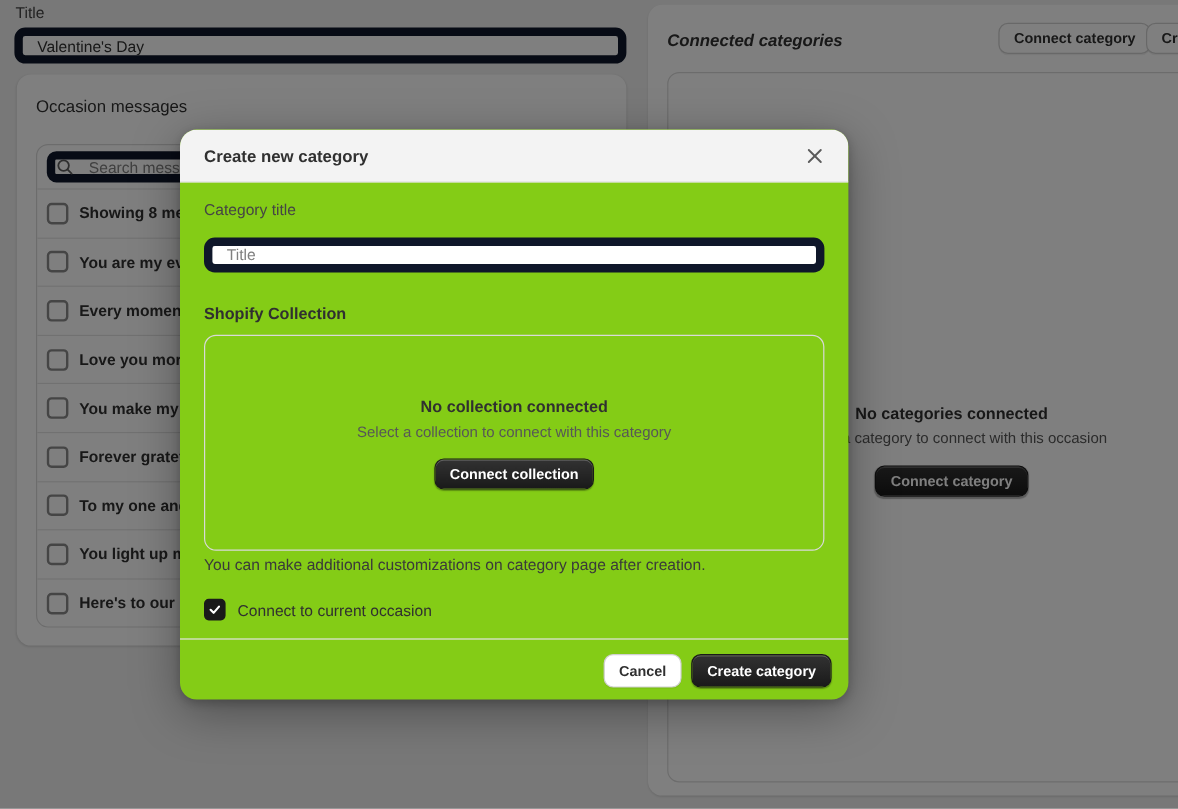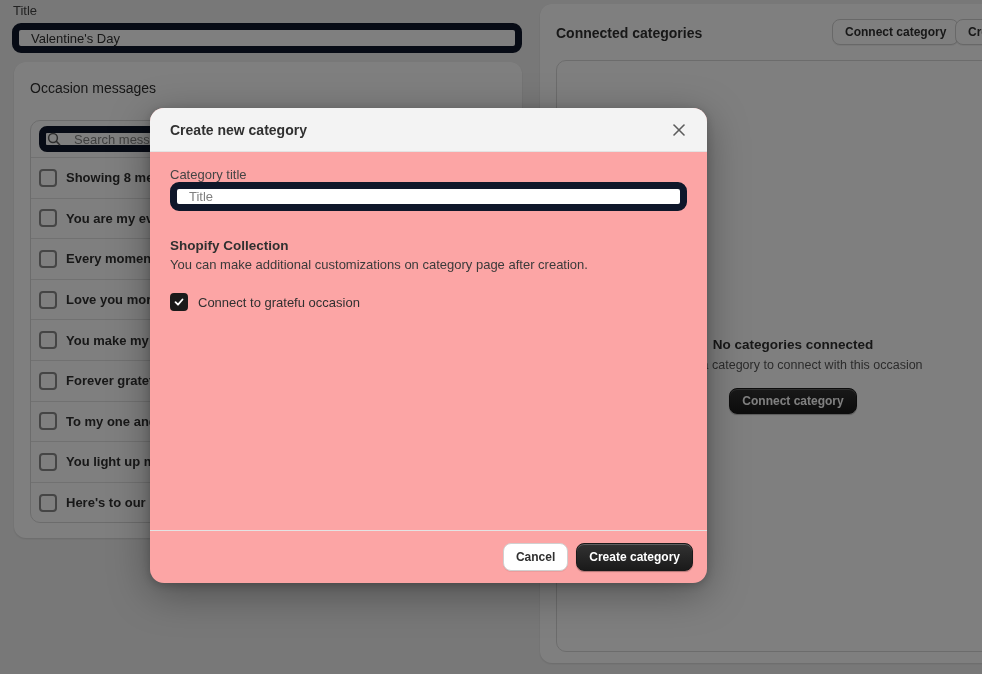--- a/index.html
+++ b/index.html
@@ -70,50 +70,50 @@
   .list-row {
     height: 40.6px; display: flex; align-items: center; gap: 9px;
     padding-left: 8px; border-top: 1px solid #e3e3e3;
     overflow: hidden; white-space: nowrap;
   }
   .row-label { font-size: 13px; font-weight: 600; color: #303030; }
 
   
   .categories-card { left: 540px; top: 4px; width: 506px; height: 659px; }
   .categories-header { position: relative; height: 56px; }
-  .categories-title { position: absolute; left: 16px; top: 21px; font-size: 14px; font-weight: 700; }
+  .categories-title { position: absolute; left: 16px; top: 21px; font-size: 14px; font-weight: 700; font-style: italic; }
   .connect-category-btn { position: absolute; left: 292px; top: 15px; }
   .create-category-btn2 { position: absolute; left: 415px; top: 15px; }
   .categories-box {
     position: absolute; left: 16px; top: 56px; width: 474px; height: 592px;
     border: 1px solid #d9d9d9; border-radius: 10px;
     display: flex; flex-direction: column; align-items: center; justify-content: center;
   }
   .empty-title { font-size: 13.5px; font-weight: 700; color: #303030; }
   .empty-subtitle { font-size: 12.5px; color: #575757; margin-top: 6px; }
   .categories-box .empty-inner { text-align: center; margin-top: 38px; }
   .empty-inner .btn { margin-top: 16px; }
 
   
   .backdrop { position: absolute; inset: 0; background: rgba(0,0,0,0.5); z-index: 10; }
   .modal {
     position: absolute; left: 150px; top: 108px; width: 557px; height: 475px;
-    background: #fca5a5; border-radius: 14px; z-index: 20;
+    background: #84cc16; border-radius: 14px; z-index: 20;
     box-shadow: 0 10px 40px rgba(0,0,0,0.35), 0 2px 8px rgba(0,0,0,0.2);
     display: flex; flex-direction: column; overflow: hidden;
   }
   .modal-header {
     height: 44px; flex: none; background: #f3f3f3; border-bottom: 1px solid #e3e3e3;
     display: flex; align-items: center; justify-content: space-between;
     padding: 0 20px;
   }
   .modal-title { font-size: 14px; font-weight: 700; color: #303030; }
   .modal-close { width: 16px; height: 16px; cursor: pointer; display: flex; align-items: center; justify-content: center; }
   .modal-body { flex: 1; padding: 15px 20px 0 20px; }
-  .modal-field-label { font-size: 13px; color: #454545; display: block; margin-bottom: 0; }
+  .modal-field-label { font-size: 13px; color: #454545; display: block; margin-bottom: 16px; }
   .category-title-input { width: 100%; height: 29px; }
   .section-title { font-size: 13.5px; font-weight: 700; margin-top: 27px; }
   .collection-box {
     margin-top: 10px; height: 180px; border: 1px solid #d9d9d9; border-radius: 10px;
     display: flex; flex-direction: column; align-items: center; justify-content: center;
     text-align: center;
   }
   .collection-box .empty-subtitle { margin-top: 7px; }
   .collection-box .btn { margin-top: 15px; }
   .modal-note { font-size: 13px; color: #3a3a3a; margin-top: 4px; }
@@ -214,29 +214,34 @@
           <line x1="12" y1="2" x2="2" y2="12" stroke="#5c5c5c" stroke-width="1.6" stroke-linecap="round"></line>
         </svg>
     </span>
   </div>
   <div class="modal-body">
     <label class="modal-field-label">Category title</label>
     <input class="text-input category-title-input" placeholder="Title" style="">
 
     <div class="section-title">Shopify Collection</div>
 
+    <div class="collection-box">
+      <div class="empty-title">No collection connected</div>
+      <div class="empty-subtitle">Select a collection to connect with this category</div>
+      <button class="btn dark">Connect collection</button>
+    </div>
 
     <p class="modal-note">You can make additional customizations on category page after creation.</p>
 
     <div class="checkbox-row">
       <span class="checkbox checked">
         <svg width="12" height="12" viewBox="0 0 12 12">
             <polyline points="2.5,6.2 5,8.7 9.5,3.5" fill="none" stroke="#ffffff" stroke-width="1.8" stroke-linecap="round" stroke-linejoin="round"></polyline>
           </svg>
       </span>
-      <span class="checkbox-label">Connect to gratefu occasion</span>
+      <span class="checkbox-label">Connect to current occasion</span>
     </div>
   </div>
   <div class="modal-footer">
     <button class="btn secondary">Cancel</button>
     <button class="btn dark">Create category</button>
   </div>
 </div>
 
 </body></html>

